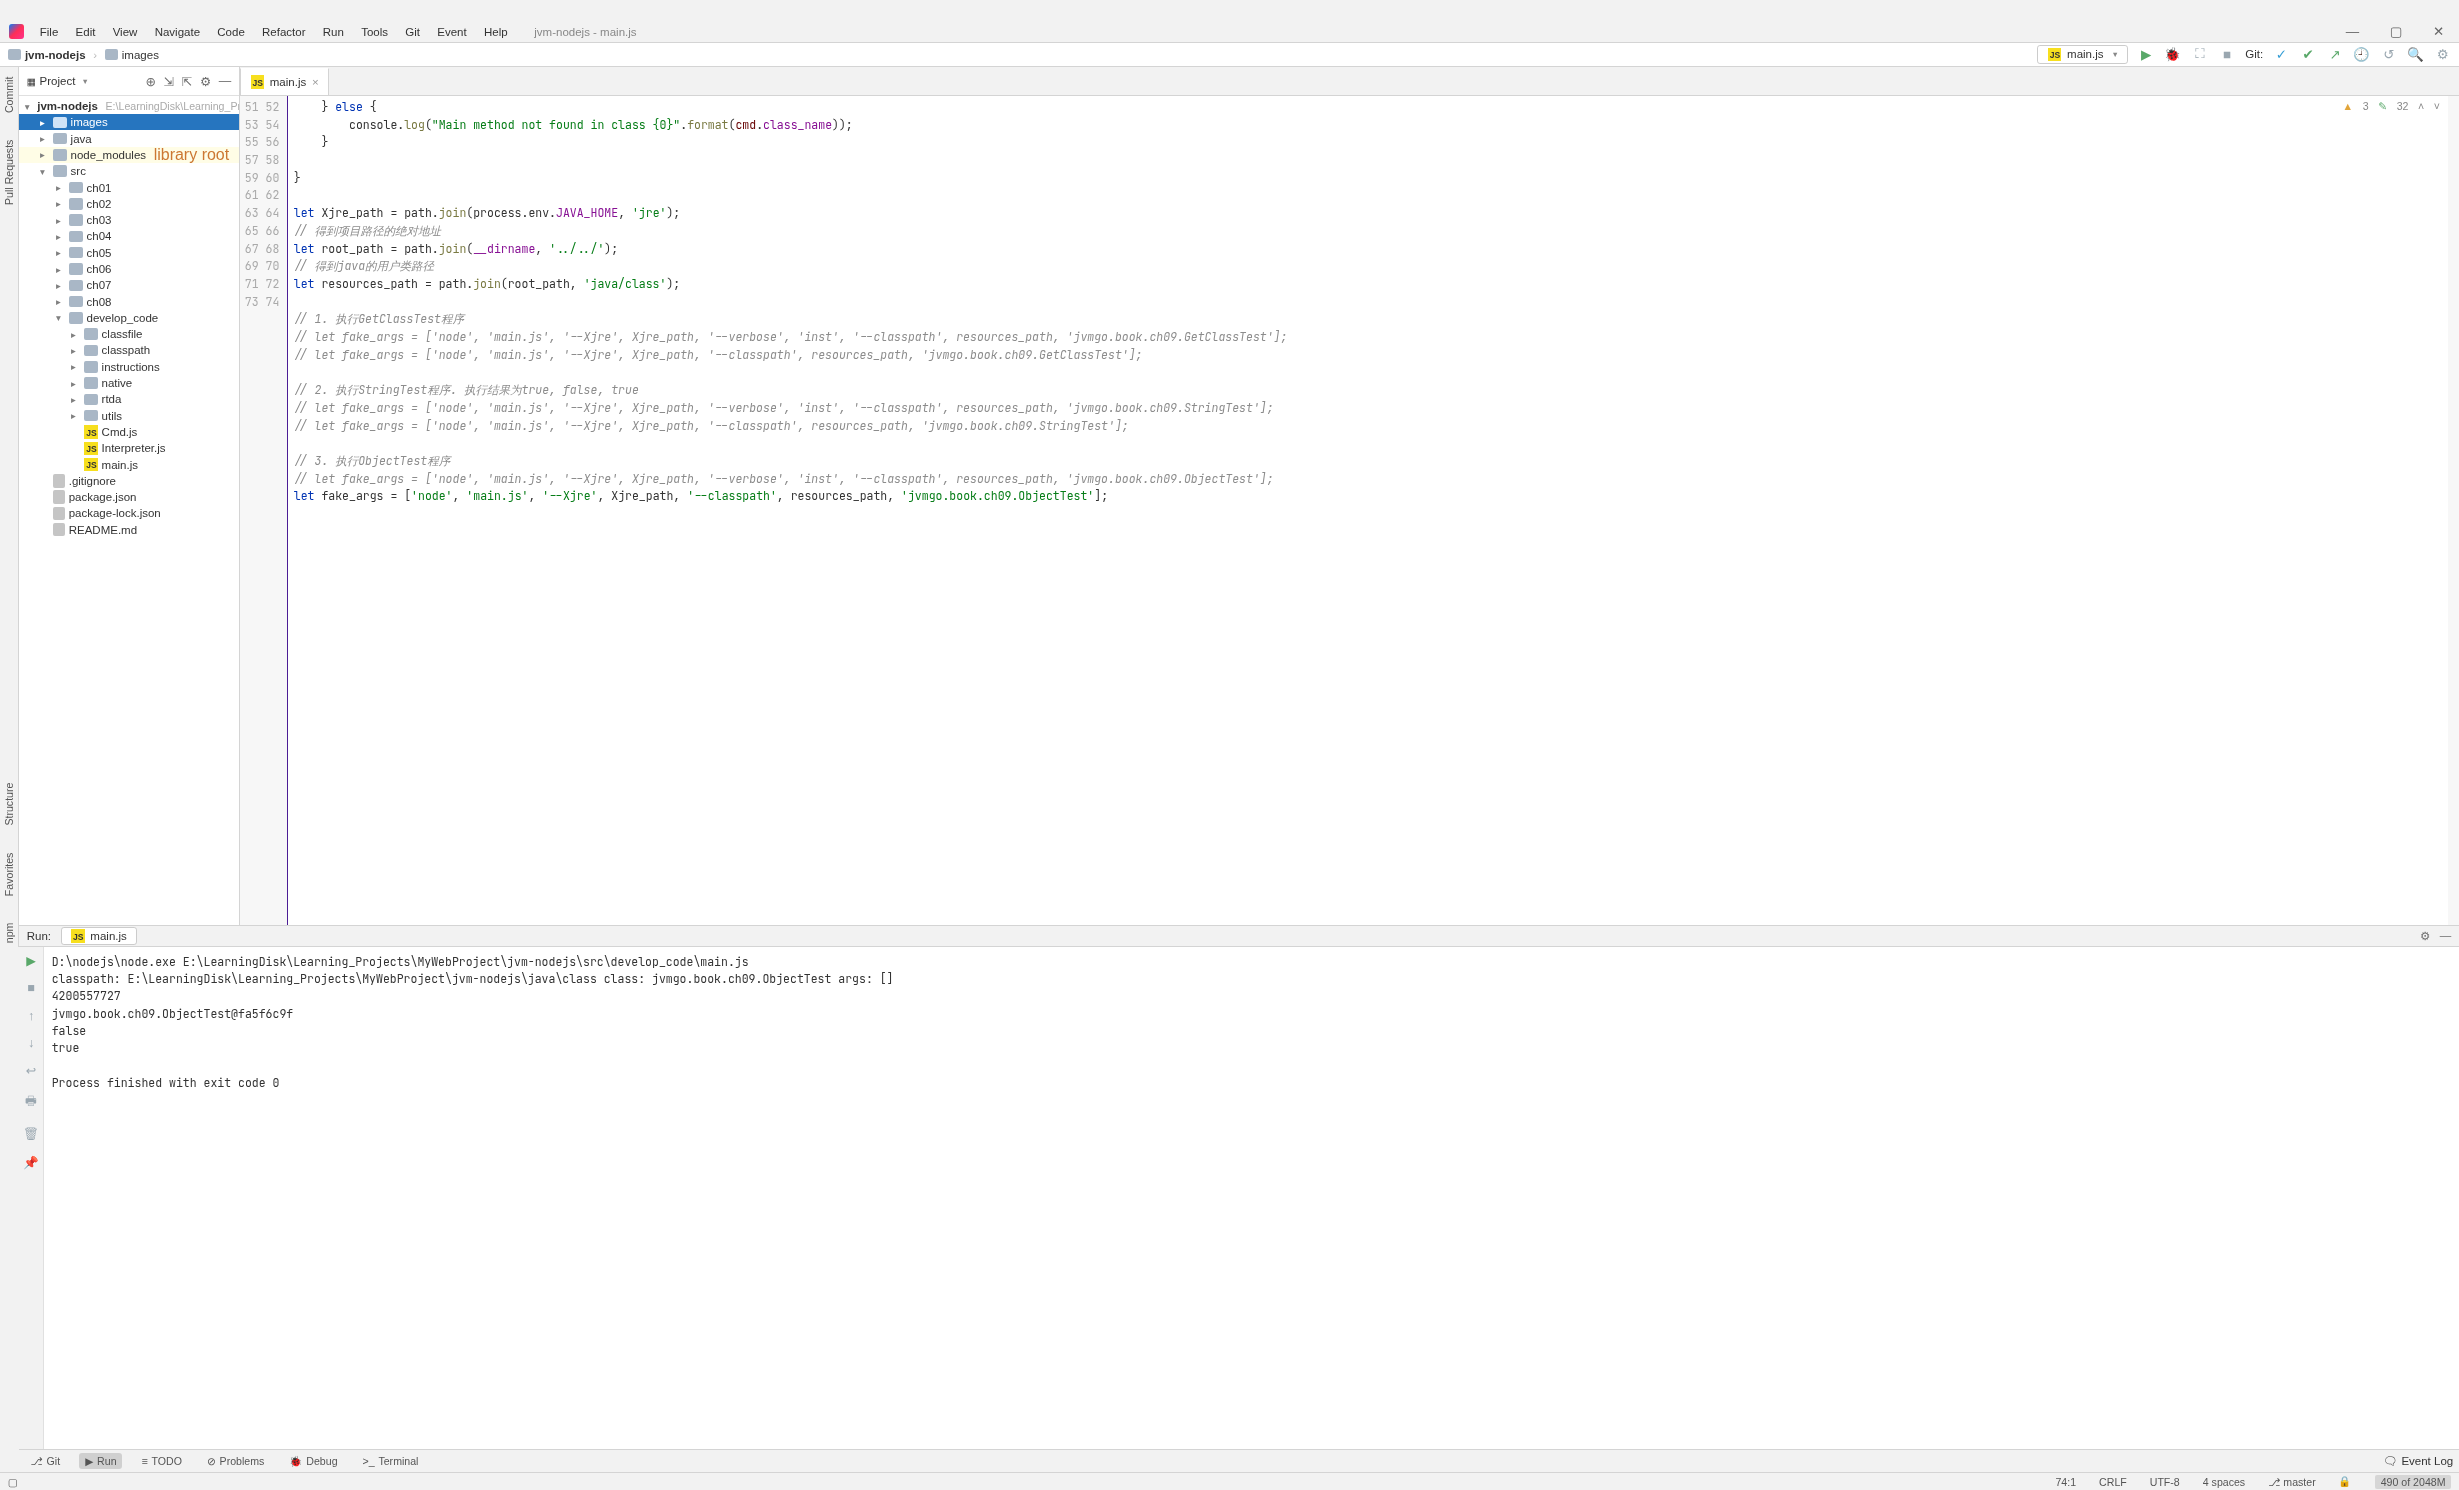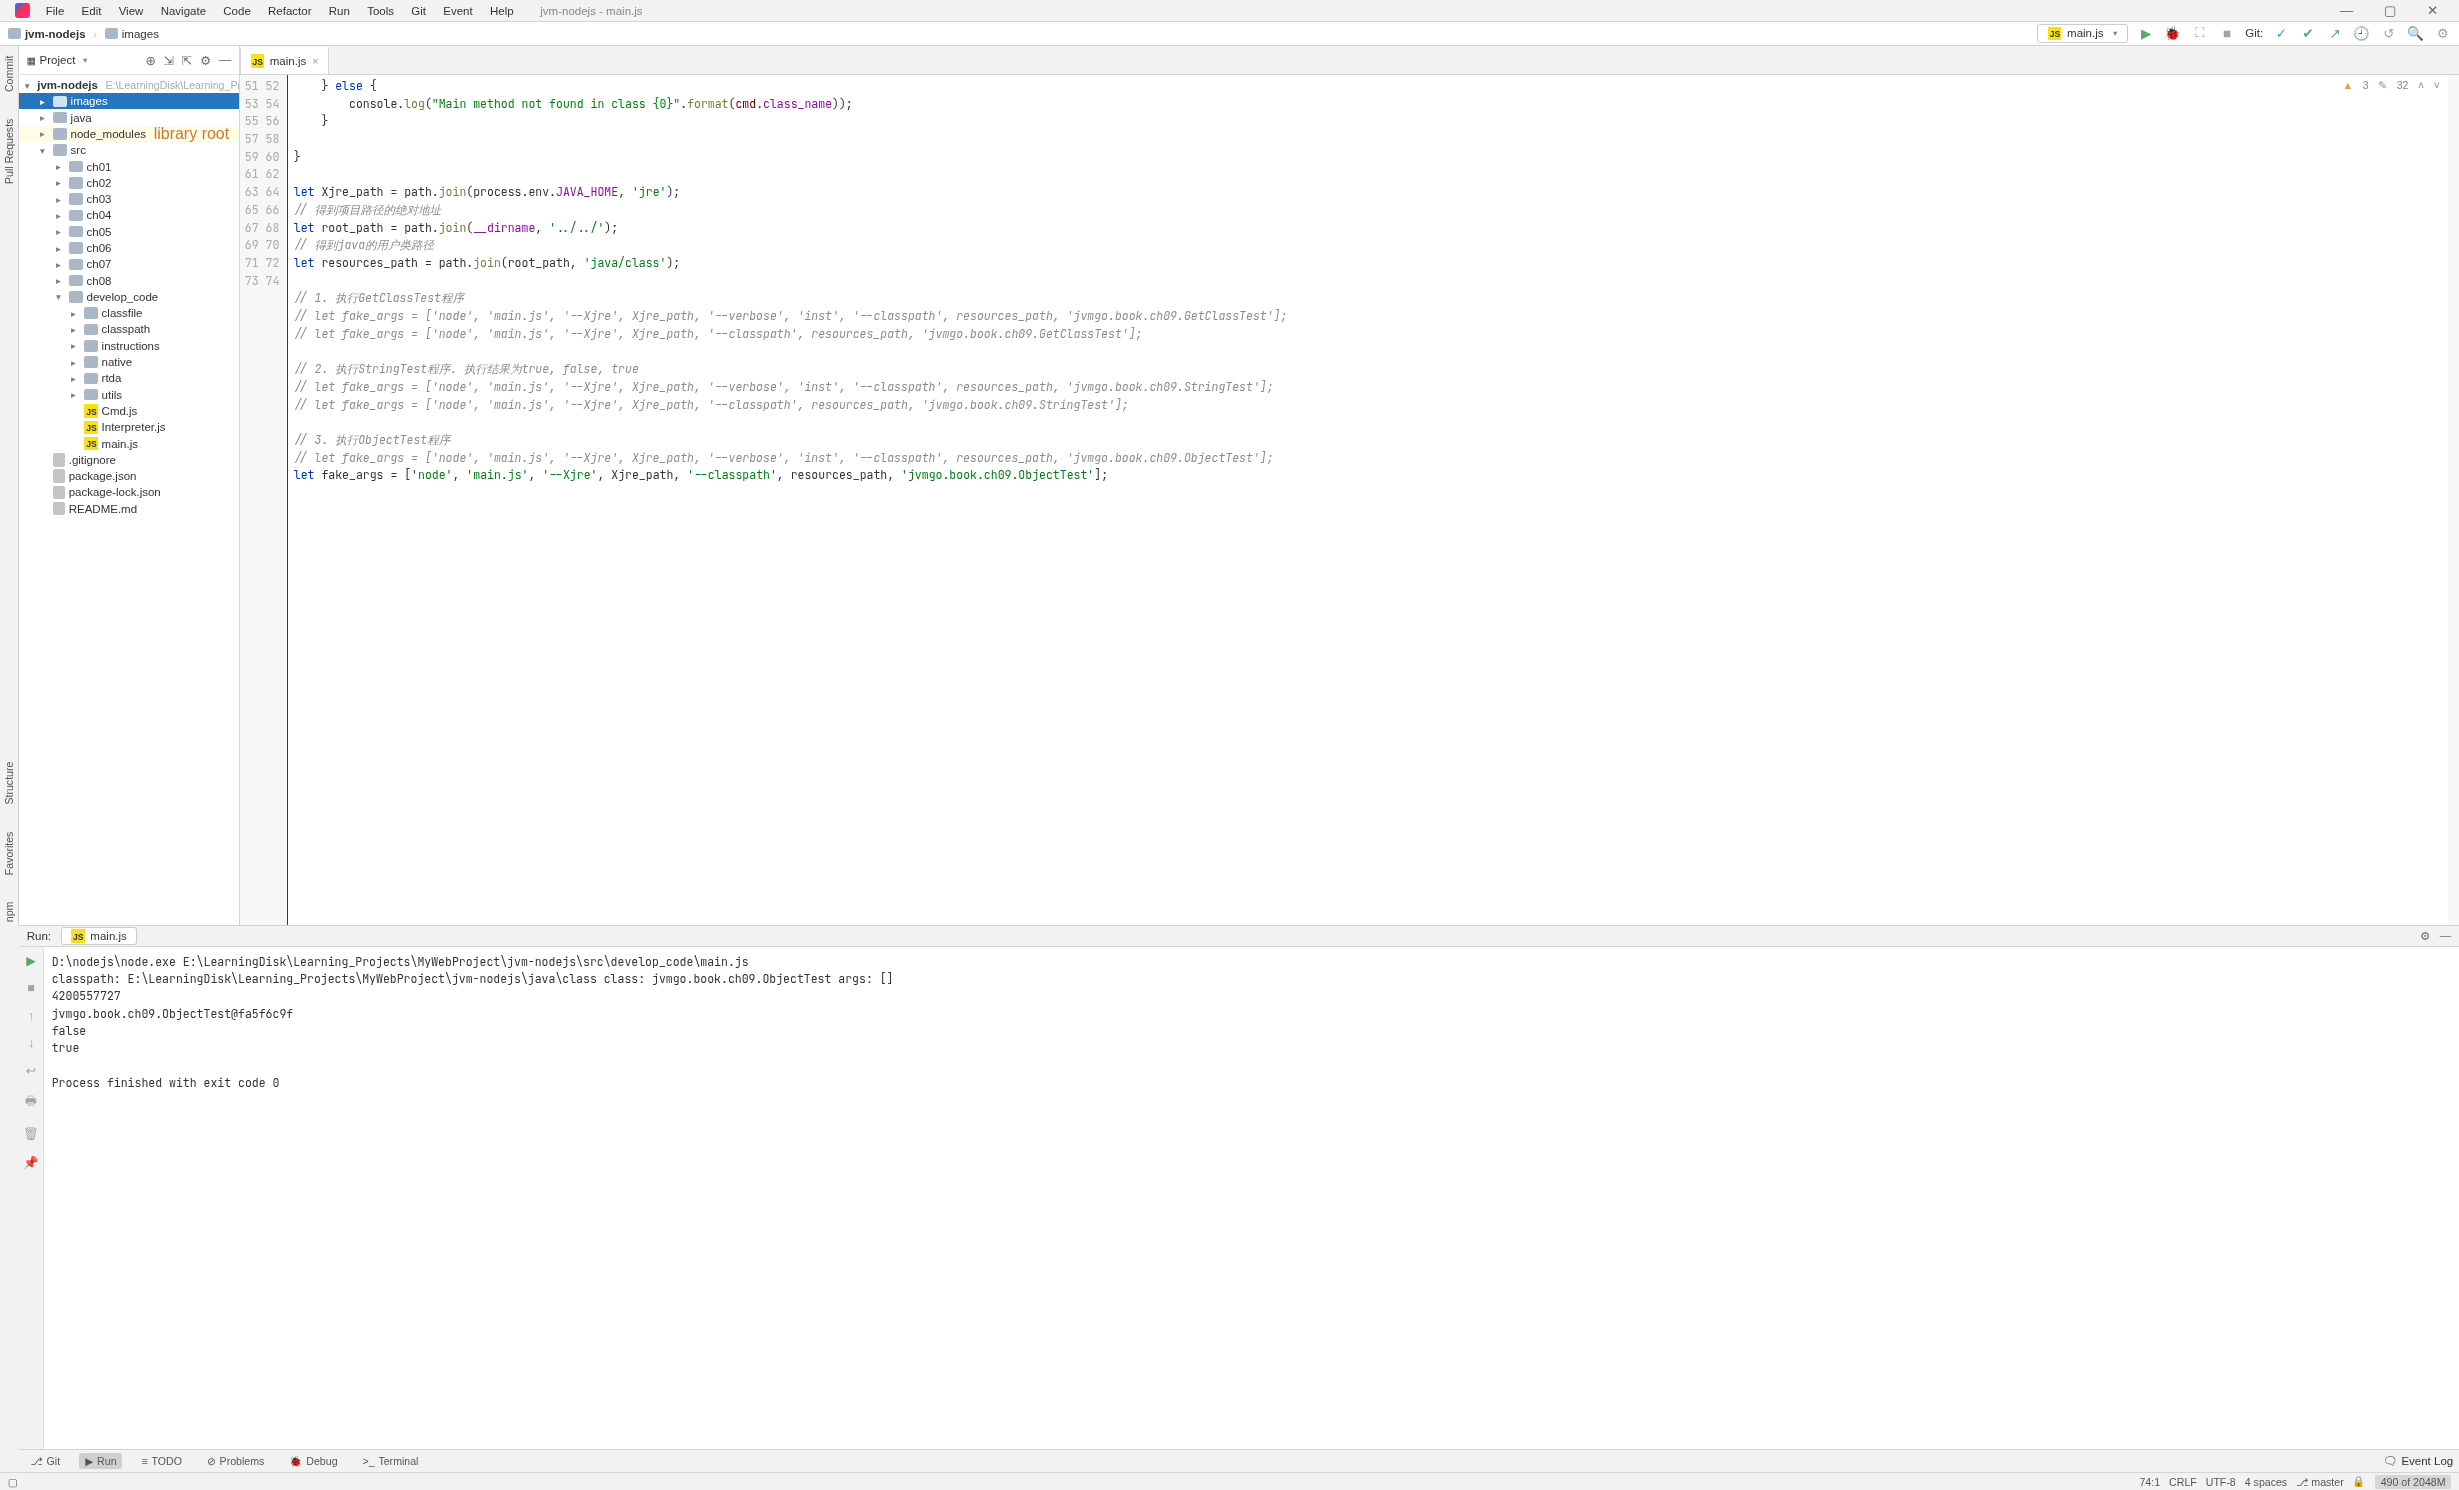--- a/index.html
+++ b/index.html
@@ -1,19 +1,19 @@
 <!DOCTYPE html>
 <html><head>
 <meta charset="utf-8">
 <style>
 * { margin: 0; padding: 0; box-sizing: border-box; }
 body { font-family: "Segoe UI", Arial, sans-serif; font-size: 11.5px; background: #f2f2f2; color: #333; overflow: hidden; width: 2459px; height: 1490px; position: relative; }
 
 
-.titlebar { height: 22px; background: #f2f2f2; display: flex; align-items: center; padding: 0 15px; border-bottom: 1px solid #d4d4d4; }
+.titlebar { height: 22px; background: #f2f2f2; display: flex; align-items: center; padding: 0 9px; border-bottom: 1px solid #d4d4d4; margin-top: 21px; }
 .app-icon { width: 15.4px; height: 15.4px; background: linear-gradient(135deg,#087cfa,#fe2e57,#ff318c); border-radius: 2.9px; margin-right: 7.7px; }
 .menu { display: flex; gap: 1.9px; }
 .menu-item { padding: 1.9px 7.7px; cursor: pointer; }
 .title-text { margin-left: 19px; color: #888; }
 .win-controls { margin-left: auto; display: flex; gap: 19px; font-size: 13.4px; color: #666; }
 .win-controls span { cursor: pointer; padding: 0 5.8px; }
 
 
 .navbar { height: 24px; background: #fff; display: flex; align-items: center; padding: 0 7.7px; border-bottom: 1px solid #d4d4d4; }
 .crumb { display: flex; align-items: center; gap: 3.8px; }
@@ -86,21 +86,21 @@
 .run-output { flex: 1; font-family: "Consolas","JetBrains Mono",monospace; font-size: 11.5px; line-height: 17.3px; padding: 5.8px 7.7px; white-space: pre; color: #333; }
 
 
 .bottom-tabs { position: absolute; left: 19px; right: 0; bottom: 18px; height: 23px; background: #f2f2f2; border-top: 1px solid #d4d4d4; display: flex; align-items: center; padding: 0 5.8px; gap: 13.4px; }
 .btab { display: flex; align-items: center; gap: 3.8px; font-size: 10.6px; cursor: pointer; color: #555; padding: 1.9px 5.8px; }
 .btab.active { background: #d0d0d0; border-radius: 2.9px; }
 .event-log { margin-left: auto; display: flex; align-items: center; gap: 3.8px; }
 
 
 .statusbar { position: absolute; left: 0; right: 0; bottom: 0; height: 18px; background: #f2f2f2; border-top: 1px solid #d4d4d4; display: flex; align-items: center; padding: 0 7.7px; font-size: 10.6px; color: #555; gap: 13.4px; }
-.statusbar .right { margin-left: auto; display: flex; gap: 9px; align-items: center; }
+.statusbar .right { margin-left: auto; display: flex; gap: 23px; align-items: center; }
 .mem-chip { background: #d6d6d6; padding: 1px 5.8px; border-radius: 1.9px; }
 
 .arrow-down::after { content: "▾"; font-size: 8.6px; color: #888; margin-left: 3.8px; }
 .sep { color: #bbb; margin: 0 3.8px; }
 
 
 .main { height: 880px; }
 .run-panel { height: 524px; }
 </style>
 </head>

